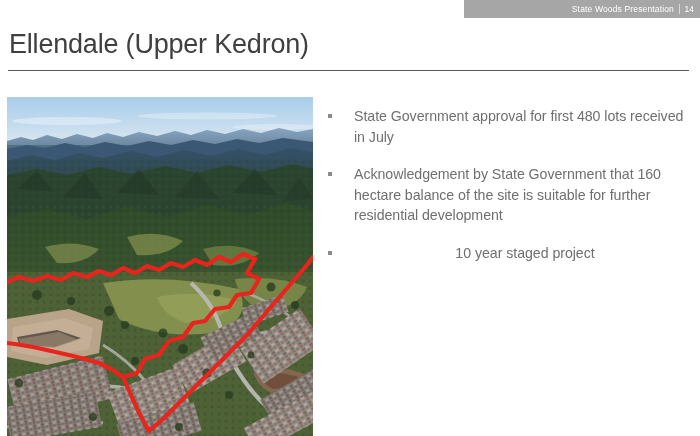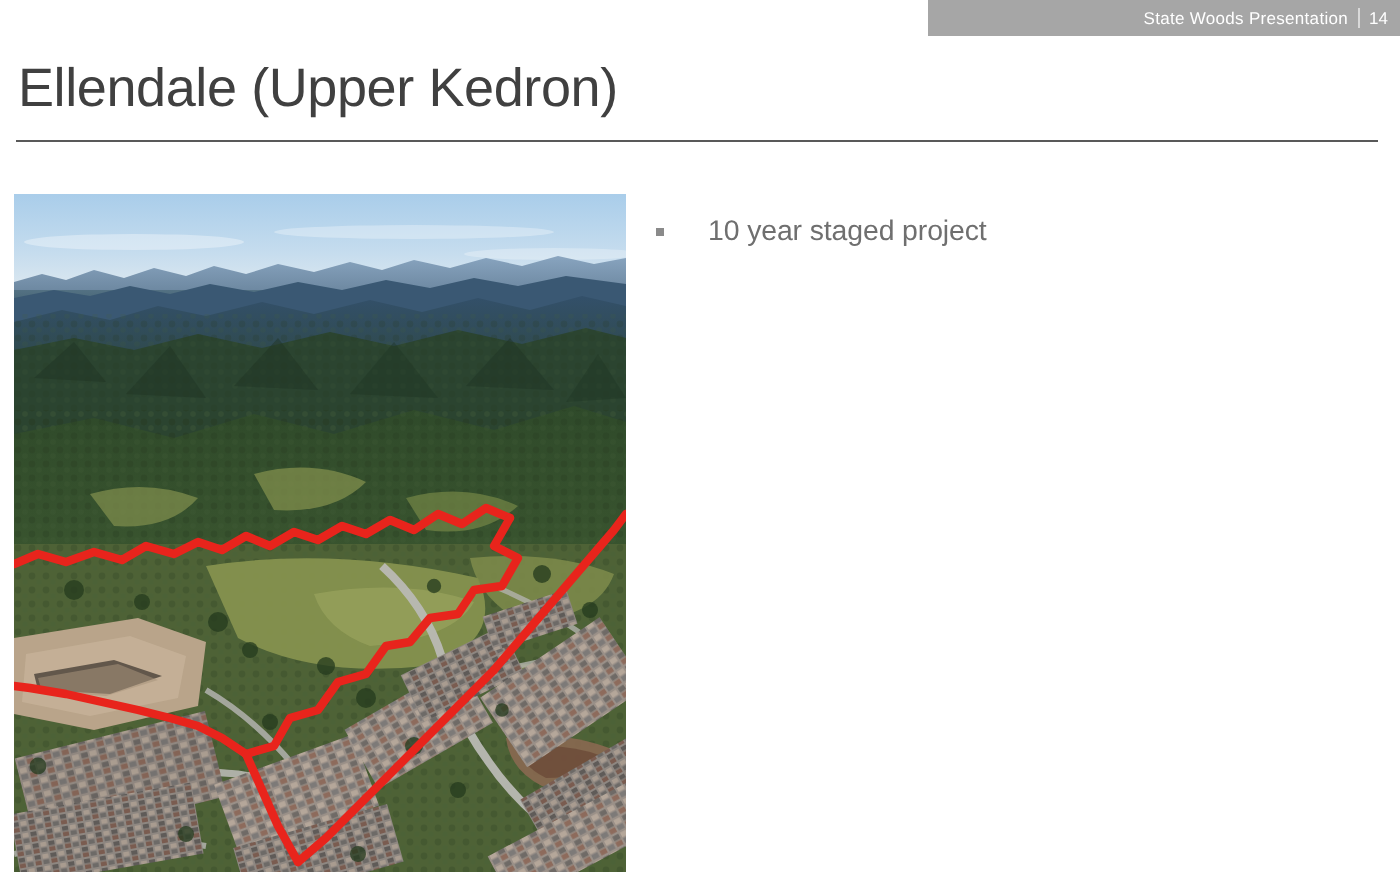--- a/index.html
+++ b/index.html
@@ -90,21 +90,21 @@
     position: absolute;
     left: 328px;
     top: 106px;
     width: 368px;
   }
   .bullet-row {
     display: flex;
     align-items: flex-start;
     margin-bottom: 17px;
   }
-  .bullet-row:last-child { margin-bottom: 12px; }
+  .bullet-row:last-child { margin-bottom: 12px; text-align: center; }
   .bullet-marker {
     flex: 0 0 auto;
     width: 4px;
     height: 4px;
     background: #8a8a8a;
     margin-top: 8px;
     margin-right: 22px;
   }
   .bullet-text {
     flex: 1 1 auto;
@@ -288,21 +288,29 @@
       <path d="M142,334 L156,322 L170,308 L184,294 L198,280 L212,266 L226,252 L240,238"></path>
 
       <path d="M240,238 L252,224 L264,210 L276,196 L288,182 L300,168 L306,160"></path>
     </g>
   </svg>
 </div>
 
 <div id="bullet-list">
 
 
-
+  <div class="bullet-row">
+    <span class="bullet-marker"></span>
+    <span class="bullet-text">State Government approval for first 480 lots received in July</span>
+  </div>
+
+  <div class="bullet-row">
+    <span class="bullet-marker"></span>
+    <span class="bullet-text">Acknowledgement by State Government that 160 hectare balance of the site is suitable for further residential development</span>
+  </div>
 
 
   <div class="bullet-row">
     <span class="bullet-marker"></span>
     <span class="bullet-text">10 year staged project</span>
   </div>
 
 </div>
 
 </body></html>

